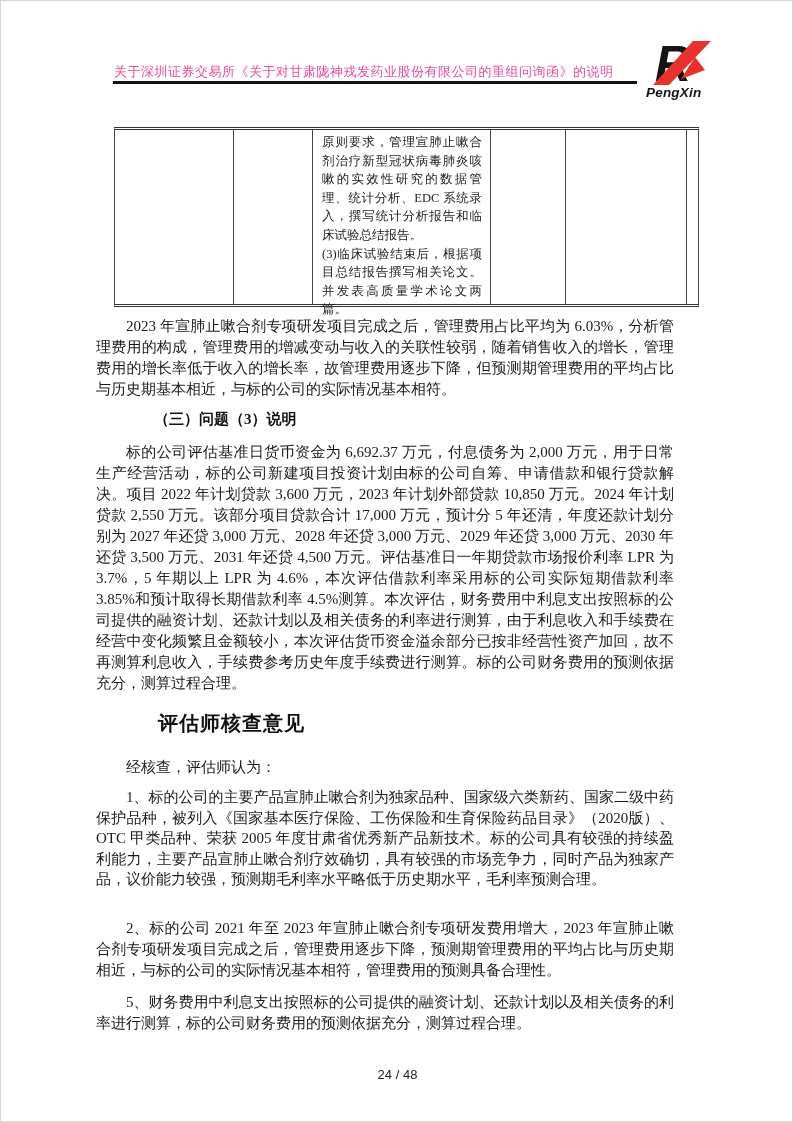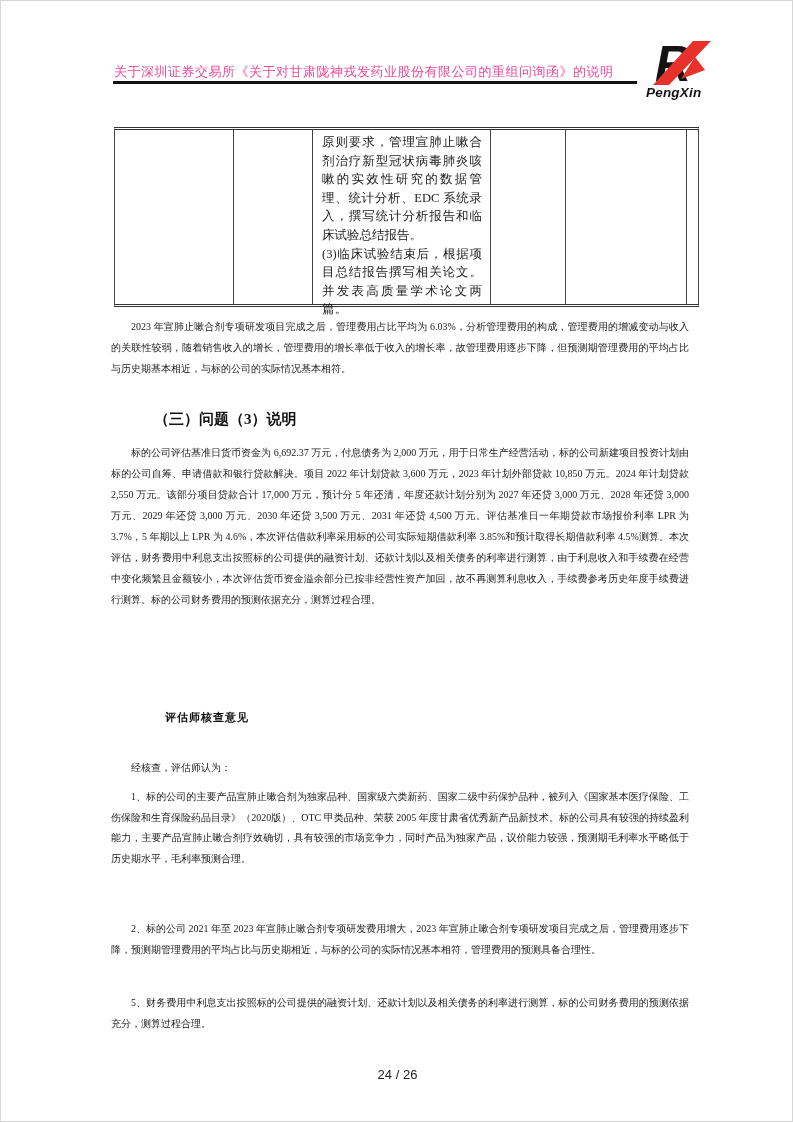--- a/index.html
+++ b/index.html
@@ -45,35 +45,35 @@
   .cell-text{
     padding:3px 8px 0 9px;
     font-size:12.5px;line-height:18.6px;
     text-align:justify;
     white-space:pre-line;
     color:#1c1c1c;
   }
 
   
   .para{
-    left:110px;width:578px;
-    font-size:10px;line-height:21px;
+    left:95px;width:578px;
+    font-size:15px;line-height:21px;
     text-align:justify;text-justify:inter-ideograph;
     text-indent:2em;
     color:#1a1a1a;
   }
   .h-sub{
     left:113px;width:578px;
     font-size:15px;font-weight:bold;color:#111;
     padding-left:40px;box-sizing:border-box;
     white-space:nowrap;
   }
   .h-main{
-    left:120px;width:578px;
-    font-size:11px;font-weight:bold;color:#111;
+    left:113px;width:578px;
+    font-size:20px;font-weight:bold;color:#111;
     padding-left:44px;box-sizing:border-box;
     letter-spacing:1px;
     white-space:nowrap;
   }
   .p-mgmt{top:315px;}
   .h-q3{top:409px;}
   .p-q3{top:441px;}
   .h-opinion{top:709px;}
   .p-intro{top:756px;}
   .p-op1{top:786px;line-height:20.5px;}
@@ -128,13 +128,13 @@
 <div class="abs h-main h-opinion">评估师核查意见</div>
 
 <div class="abs para p-intro">经核查，评估师认为：</div>
 
 <div class="abs para p-op1">1、标的公司的主要产品宣肺止嗽合剂为独家品种、国家级六类新药、国家二级中药保护品种，被列入《国家基本医疗保险、工伤保险和生育保险药品目录》（2020版）、OTC 甲类品种、荣获 2005 年度甘肃省优秀新产品新技术。标的公司具有较强的持续盈利能力，主要产品宣肺止嗽合剂疗效确切，具有较强的市场竞争力，同时产品为独家产品，议价能力较强，预测期毛利率水平略低于历史期水平，毛利率预测合理。</div>
 
 <div class="abs para p-op2">2、标的公司 2021 年至 2023 年宣肺止嗽合剂专项研发费用增大，2023 年宣肺止嗽合剂专项研发项目完成之后，管理费用逐步下降，预测期管理费用的平均占比与历史期相近，与标的公司的实际情况基本相符，管理费用的预测具备合理性。</div>
 
 <div class="abs para p-op3">5、财务费用中利息支出按照标的公司提供的融资计划、还款计划以及相关债务的利率进行测算，标的公司财务费用的预测依据充分，测算过程合理。</div>
 
-<div class="abs page-footer">24 / 26</div>
+<div class="abs page-footer">24 / 48</div>
 
 </body></html>

